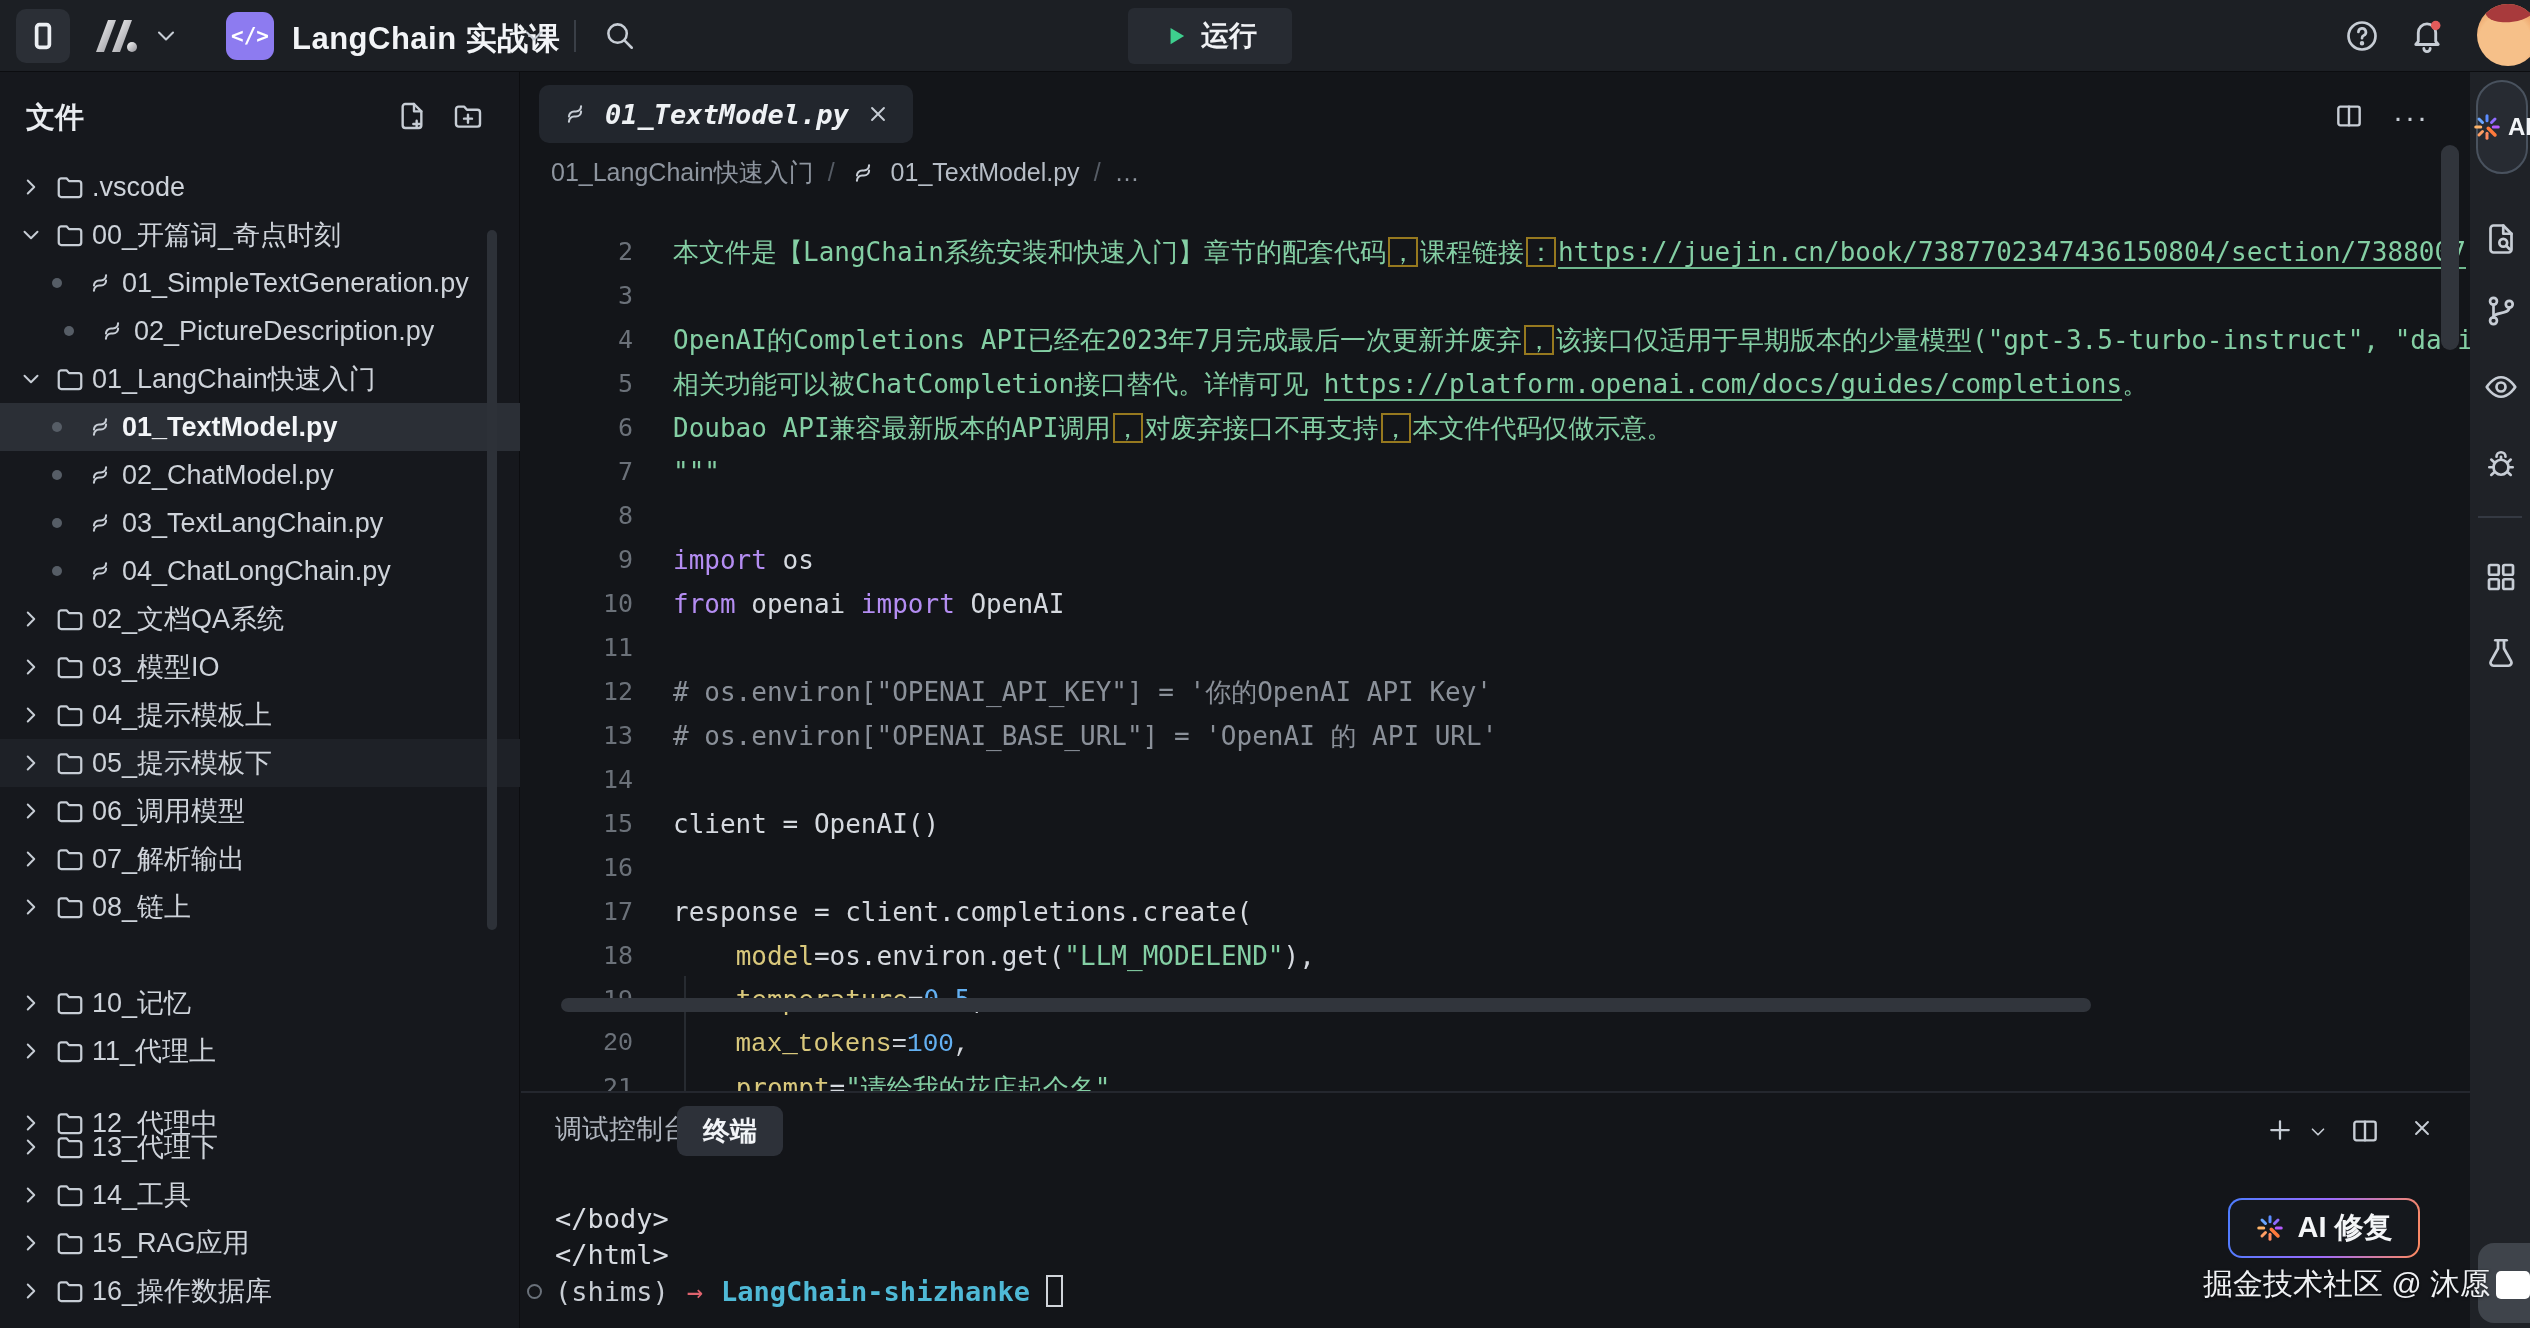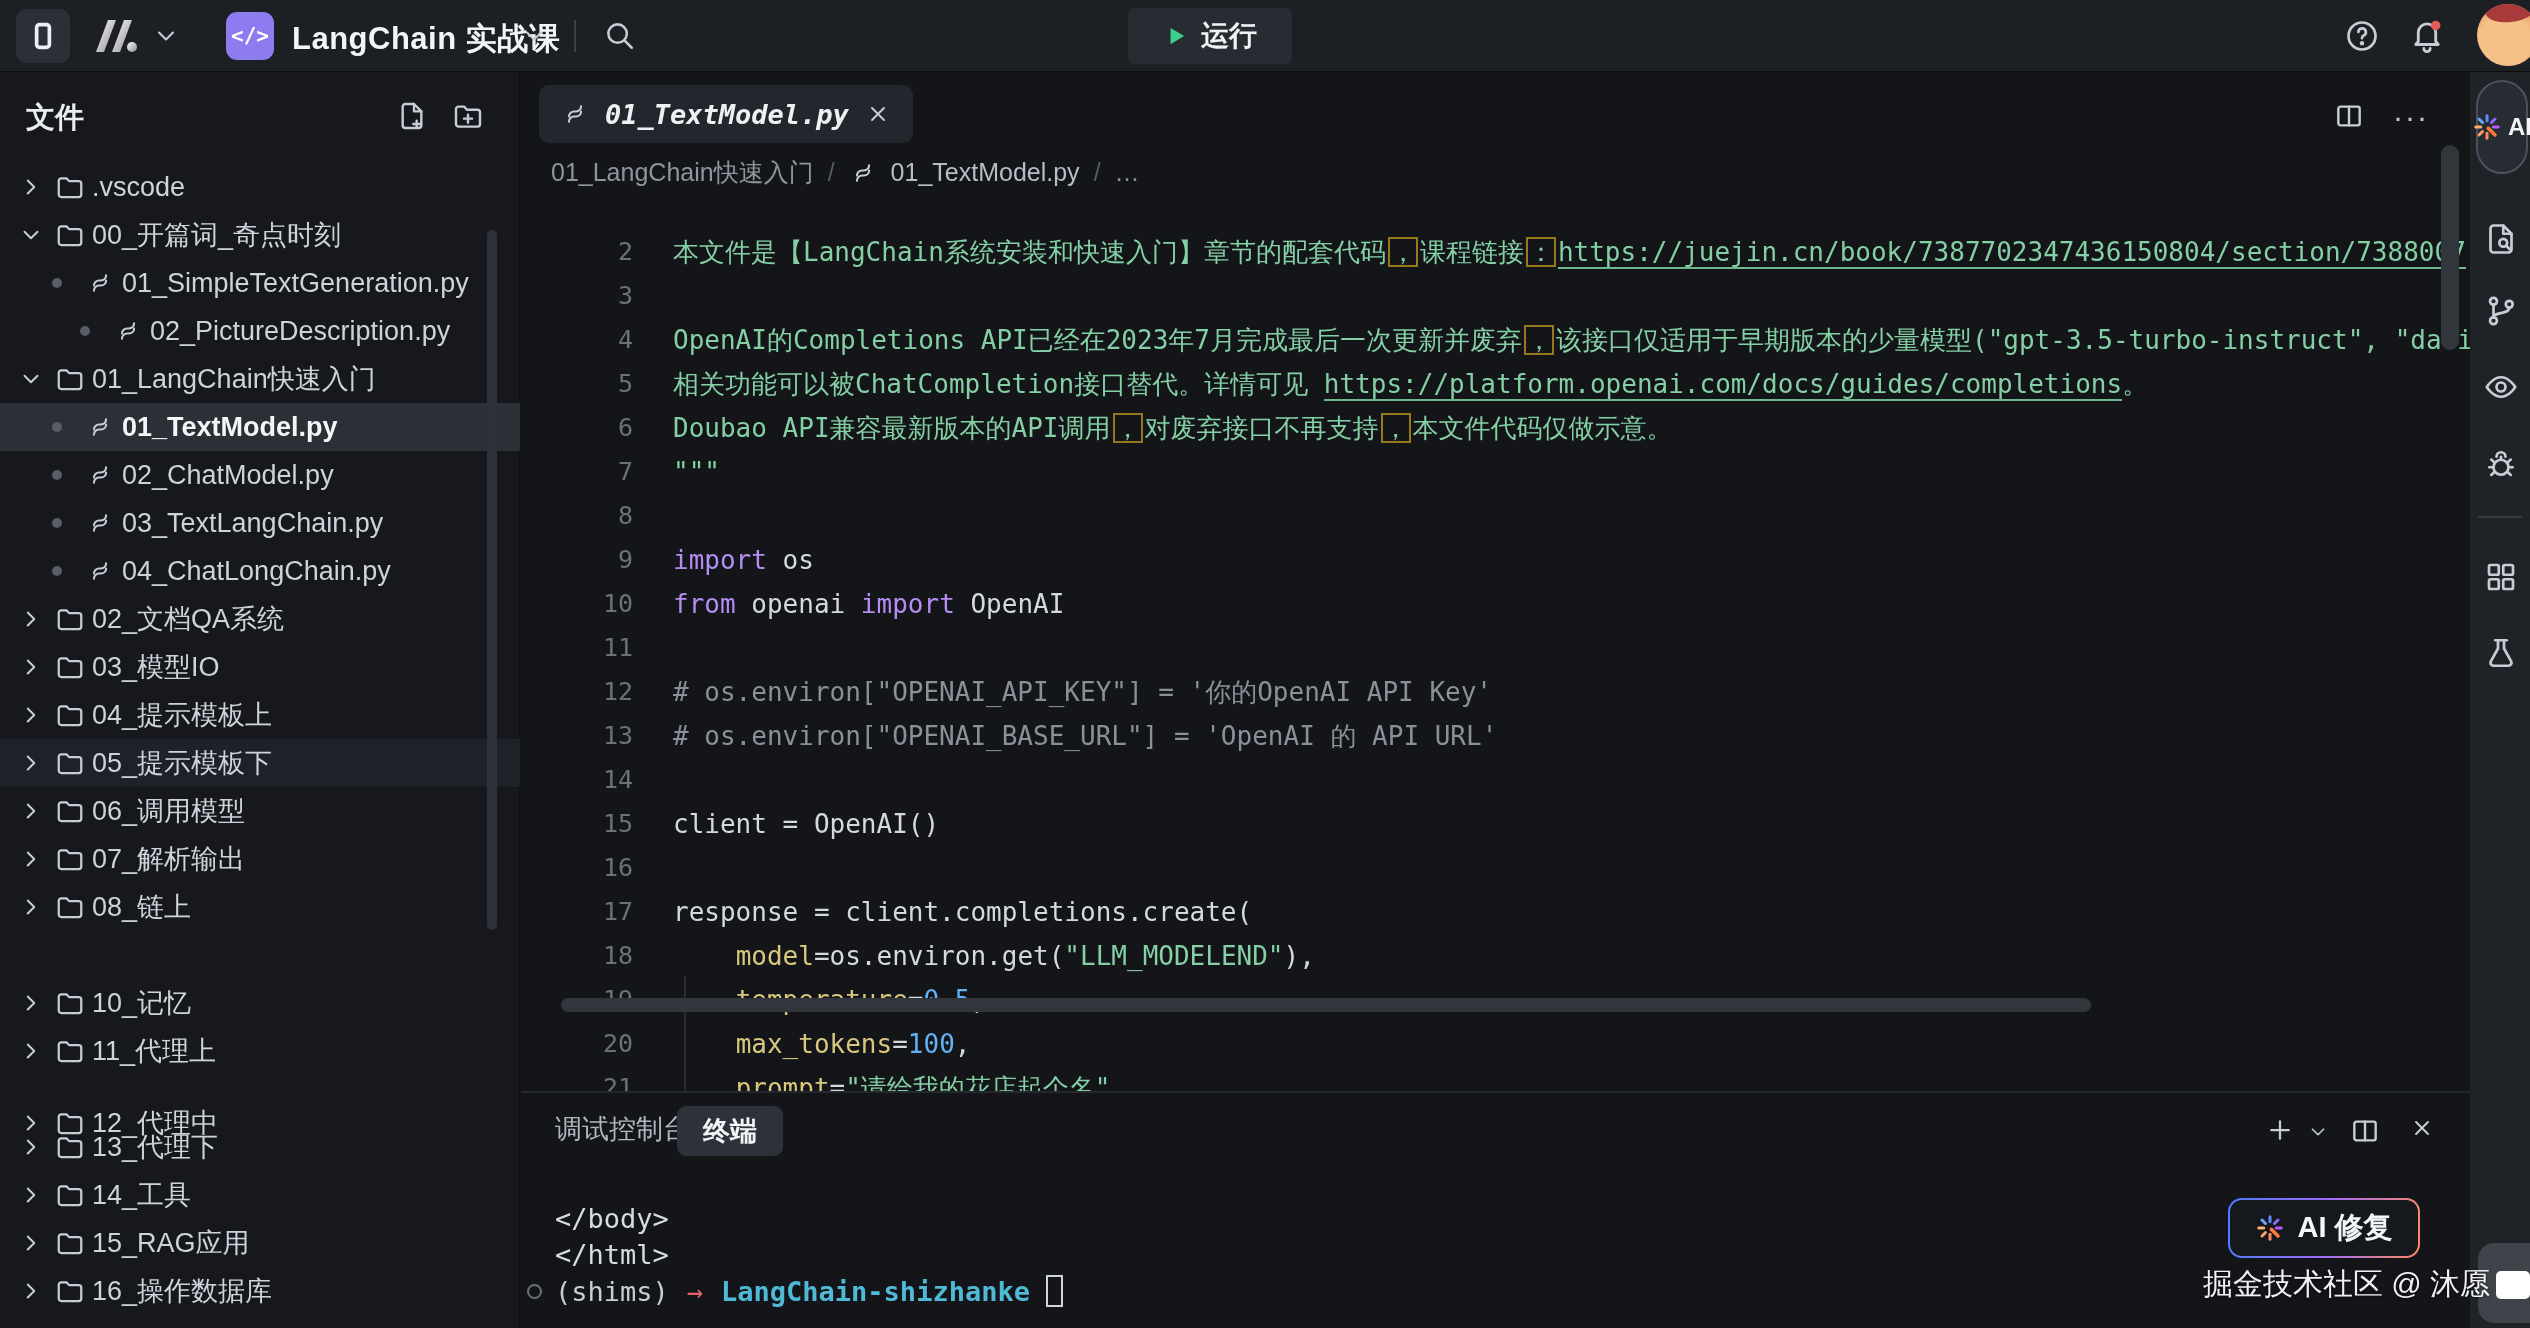--- a/index.html
+++ b/index.html
@@ -226,21 +226,21 @@
         <div class="trow" style="top: 96px; padding-left: 44px;">
           <span class="dot"></span>
           <span class="icobox">
             <svg width="28" height="28" viewBox="0 0 24 24" fill="none" stroke="#c7cdd5" stroke-width="1.8" stroke-linecap="round" stroke-linejoin="round">
               <path d="M6.8 14.2a4.4 4.4 0 0 1 4.4-4.4h1.6a4.4 4.4 0 0 0 4.4-4.4"></path>
               <path d="M17.2 9.8a4.4 4.4 0 0 1-4.4 4.4h-1.6a4.4 4.4 0 0 0-4.4 4.4"></path>
             </svg>
           </span>
           <span class="lab">01_SimpleTextGeneration.py</span>
         </div>
-        <div class="trow" style="top: 144px; padding-left: 72px;">
+        <div class="trow" style="top: 144px; padding-left: 56px;">
           <span class="dot"></span>
           <span class="icobox">
             <svg width="28" height="28" viewBox="0 0 24 24" fill="none" stroke="#c7cdd5" stroke-width="1.8" stroke-linecap="round" stroke-linejoin="round">
               <path d="M6.8 14.2a4.4 4.4 0 0 1 4.4-4.4h1.6a4.4 4.4 0 0 0 4.4-4.4"></path>
               <path d="M17.2 9.8a4.4 4.4 0 0 1-4.4 4.4h-1.6a4.4 4.4 0 0 0-4.4 4.4"></path>
             </svg>
           </span>
           <span class="lab">02_PictureDescription.py</span>
         </div>
         <div class="trow" style="top: 192px; padding-left: 14px;">
@@ -531,21 +531,21 @@
           <div class="crow" style="top: 390px;"><span class="gut">10</span><span class="ct"><span class="tk-kw">from</span><span class="tk-pl"> openai </span><span class="tk-kw">import</span><span class="tk-pl"> OpenAI</span></span></div>
           <div class="crow" style="top: 434px;"><span class="gut">11</span><span class="ct"></span></div>
           <div class="crow" style="top: 478px;"><span class="gut">12</span><span class="ct"><span class="tk-cm"># os.environ["OPENAI_API_KEY"] = '你的OpenAI API Key'</span></span></div>
           <div class="crow" style="top: 522px;"><span class="gut">13</span><span class="ct"><span class="tk-cm"># os.environ["OPENAI_BASE_URL"] = 'OpenAI 的 API URL'</span></span></div>
           <div class="crow" style="top: 566px;"><span class="gut">14</span><span class="ct"></span></div>
           <div class="crow" style="top: 610px;"><span class="gut">15</span><span class="ct"><span class="tk-pl">client = OpenAI()</span></span></div>
           <div class="crow" style="top: 654px;"><span class="gut">16</span><span class="ct"></span></div>
           <div class="crow" style="top: 698px;"><span class="gut">17</span><span class="ct"><span class="tk-pl">response = client.completions.create(</span></span></div>
           <div class="crow" style="top: 742px;"><span class="gut">18</span><span class="ct"><span class="tk-pl">    </span><span class="tk-pm">model</span><span class="tk-pl">=os.environ.get(</span><span class="tk-str">"LLM_MODELEND"</span><span class="tk-pl">),</span></span></div>
           <div class="crow" style="top: 786px;"><span class="gut">19</span><span class="ct"><span class="tk-pl">    </span><span class="tk-pm">temperature</span><span class="tk-pl">=</span><span class="tk-num">0.5</span><span class="tk-pl">,</span></span></div>
-          <div class="crow" style="top: 830px;"><span class="gut">20</span><span class="ct"><span class="tk-pl">    </span><span class="tk-pm">max_tokens</span><span class="tk-pl">=</span><span class="tk-num">100</span><span class="tk-pl">,</span></span></div>
+          <div class="crow" style="top: 830px; font-family: Liberation Mono, monospace;"><span class="gut">20</span><span class="ct"><span class="tk-pl">    </span><span class="tk-pm">max_tokens</span><span class="tk-pl">=</span><span class="tk-num">100</span><span class="tk-pl">,</span></span></div>
           <div class="crow" style="top: 874px;"><span class="gut">21</span><span class="ct"><span class="tk-pl">    </span><span class="tk-pm">prompt</span><span class="tk-pl">=</span><span class="tk-str">"请给我的花店起个名"</span><span class="tk-pl">,</span></span></div>
         </div>
     </div>
     <div id="vscroll"></div>
     <div id="hscroll"></div>
   </div>
 
   <div id="panel">
     <div id="p-tab1">调试控制台</div>
     <div id="p-tab2">终端</div>

